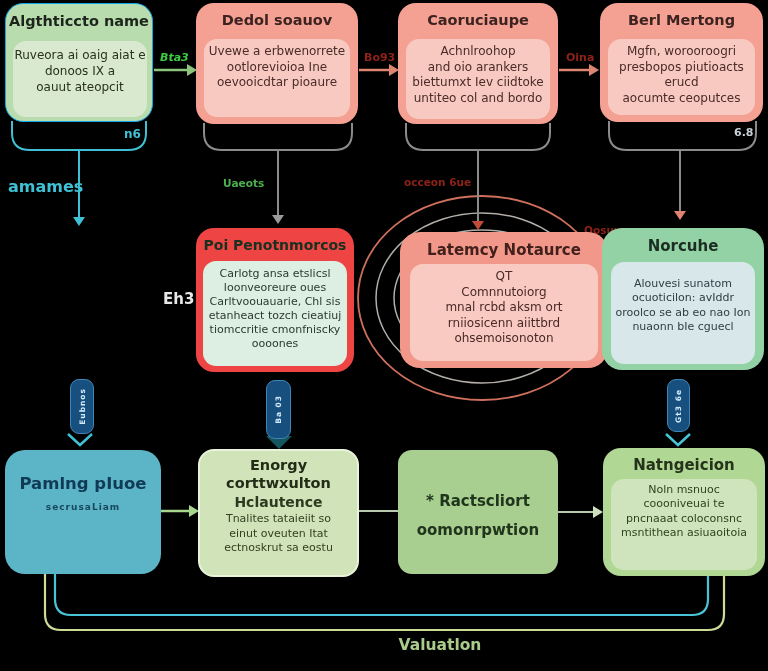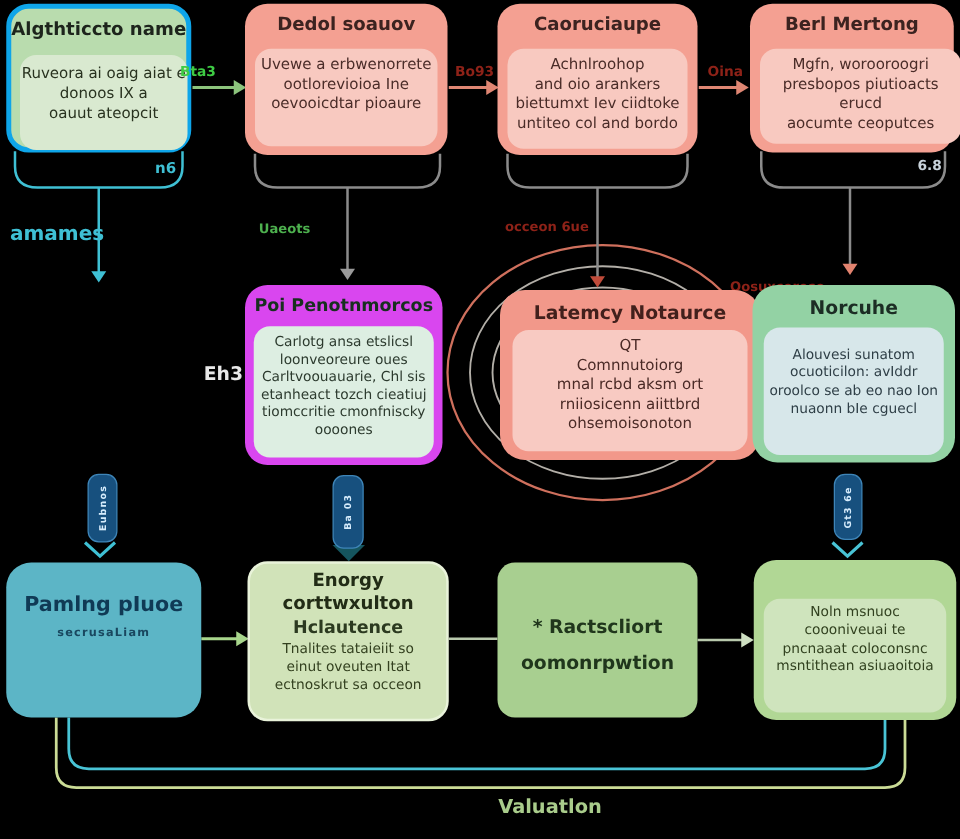--- a/index.html
+++ b/index.html
@@ -8,42 +8,42 @@
   .abs{position:absolute;}
   .pre{white-space:pre-line;}
   svg.layer{position:absolute;left:0;top:0;}
 
   
   .box{position:absolute;border-radius:18px;box-sizing:border-box;}
   .box .title{text-align:center;font-weight:700;padding-top:9px;}
   .inner{position:absolute;border-radius:13px;box-sizing:border-box;text-align:center;}
 
   
-  #b1{left:5px;top:3px;width:148px;height:119px;background:#b9dcae;border:4px solid #0ea5e9;}
+  #b1{left:5px;top:3px;width:148px;height:119px;background:#b9dcae;border:1px solid #0ea5e9;}
   #b1 .title{font-size:14.5px;color:#1d241c;}
   #b1 .inner{left:7px;top:37px;width:134px;height:76px;background:#d9e9d0;font-size:12px;color:#28321f;padding-top:6px;line-height:1.35;}
   #b2{left:196px;top:3px;width:162px;height:121px;background:#f4a092;}
   #b3{left:398px;top:3px;width:160px;height:121px;background:#f4a092;}
   #b4{left:600px;top:3px;width:163px;height:119px;background:#f4a092;}
   .salmon .title{font-size:14.5px;color:#3c2320;}
   .salmon .inner{left:8px;top:36px;background:#f8c9c0;font-size:12px;color:#4a2c28;padding-top:5px;line-height:1.3;}
   #b2 .inner{width:146px;height:78px;}
   #b3 .inner{width:144px;height:80px;}
-  #b4 .inner{width:161px;height:76px;}
+  #b4 .inner{width:147px;height:76px;}
 
   
   .lab{position:absolute;font-weight:700;}
   .teal{color:#3fc0d4;} .grn{color:#3ecb44;} .grn2{color:#4db04e;}
   .red{color:#8e2218;} .wht{color:#e8e8e8;} .gray{color:#c8d2da;}
 
   
   #dataset{left:5px;top:226px;width:155px;height:146px;background:#69a7d6;border-radius:20px;}
   #dataset .title{font-size:16px;color:#132c45;}
   #dataset .inner{left:8px;top:37px;width:139px;height:101px;background:#bad7eb;font-size:12px;color:#1d3550;padding-top:9px;line-height:1.3;}
-  #poi{left:196px;top:228px;width:158px;height:144px;background:#d946ef;}
+  #poi{left:196px;top:228px;width:158px;height:144px;background:#ef4444;}
   #poi .title{font-size:14px;color:#17301f;}
   #poi .inner{left:7px;top:33px;width:144px;height:105px;background:#ddeee2;font-size:11px;color:#2c3a2e;padding-top:6px;line-height:1.28;}
   #latency{left:400px;top:232px;width:208px;height:136px;background:#f2988a;border-radius:20px;}
   #latency .title{font-size:15px;color:#42201c;}
   #latency .inner{left:10px;top:32px;width:188px;height:97px;background:#f8cac2;font-size:12px;color:#4a2a26;padding-top:5px;line-height:1.3;}
   #norcute{left:602px;top:228px;width:162px;height:142px;background:#93d2a4;border-radius:20px;}
   #norcute .title{font-size:15px;color:#1c2d24;}
   #norcute .inner{left:9px;top:34px;width:144px;height:102px;background:#d7e7ea;font-size:11px;color:#2e3e46;padding-top:15px;line-height:1.3;}
 
   
@@ -137,27 +137,27 @@
 biettumxt Iev ciidtoke
 untiteo col and bordo</div>
   </div>
   <div id="b4" class="box salmon">
     <div class="title">Berl Mertong</div>
     <div class="inner pre">Mgfn, worooroogri
 presbopos piutioacts erucd
 aocumte ceoputces</div>
   </div>
 
-  <div class="lab grn" style="left:144px;top:51px;font-size:11px;">Bta3</div>
+  <div class="lab grn" style="left:160px;top:51px;font-size:11px;font-style:italic;">Bta3</div>
   <div class="lab red" style="left:364px;top:51px;font-size:11px;">Bo93</div>
   <div class="lab red" style="left:566px;top:51px;font-size:11px;">Oina</div>
   <div class="lab teal" style="left:124px;top:127px;font-size:12px;">n6</div>
   <div class="lab gray" style="left:734px;top:126px;font-size:11px;">6.8</div>
   <div class="lab teal" style="left:8px;top:177px;font-size:16px;">amames</div>
-  <div class="lab grn2" style="left:207px;top:177px;font-size:10.5px;">Uaeots</div>
+  <div class="lab grn2" style="left:223px;top:177px;font-size:10.5px;">Uaeots</div>
   <div class="lab red" style="left:404px;top:176px;font-size:10.5px;">occeon 6ue</div>
   <div class="lab red" style="left:584px;top:176px;font-size:10.5px;margin-top:48px;">Oosuxcoreso</div>
 
   <div class="lab wht" style="left:163px;top:290px;font-size:15px;">Eh3</div>
 
   <div id="poi" class="box">
     <div class="title">Poi Penotnmorcos</div>
     <div class="inner pre">Carlotg ansa etslicsl
 loonveoreure oues
 Carltvoouauarie, Chl sis
@@ -197,29 +197,30 @@
     <div class="title">Pamlng pIuoe</div>
     <div class="sub">secrusaLiam</div>
   </div>
 
   <div id="energy" class="box">
     <div class="title pre">Enorgy
 corttwxulton</div>
     <div class="sub">Hclautence</div>
     <div class="body pre">Tnalites tataieiit so
 einut oveuten Itat
-ectnoskrut sa occeon</div>
+ectnoskrut sa eostu</div>
   </div>
 
   <div id="reduction" class="box">
     <div class="title pre">* Ractscliort
 oomonrpwtion</div>
   </div>
 
   <div id="wargecion" class="box">
+    <div class="title" style="text-align:center;">Natngeicion</div>
     <div class="inner pre">Noln msnuoc
 coooniveuai te
 pncnaaat coloconsnc
 msntithean asiuaoitoia</div>
   </div>
 
   <div id="valuation" class="abs">Valuatlon</div>
 
 </div>
 

